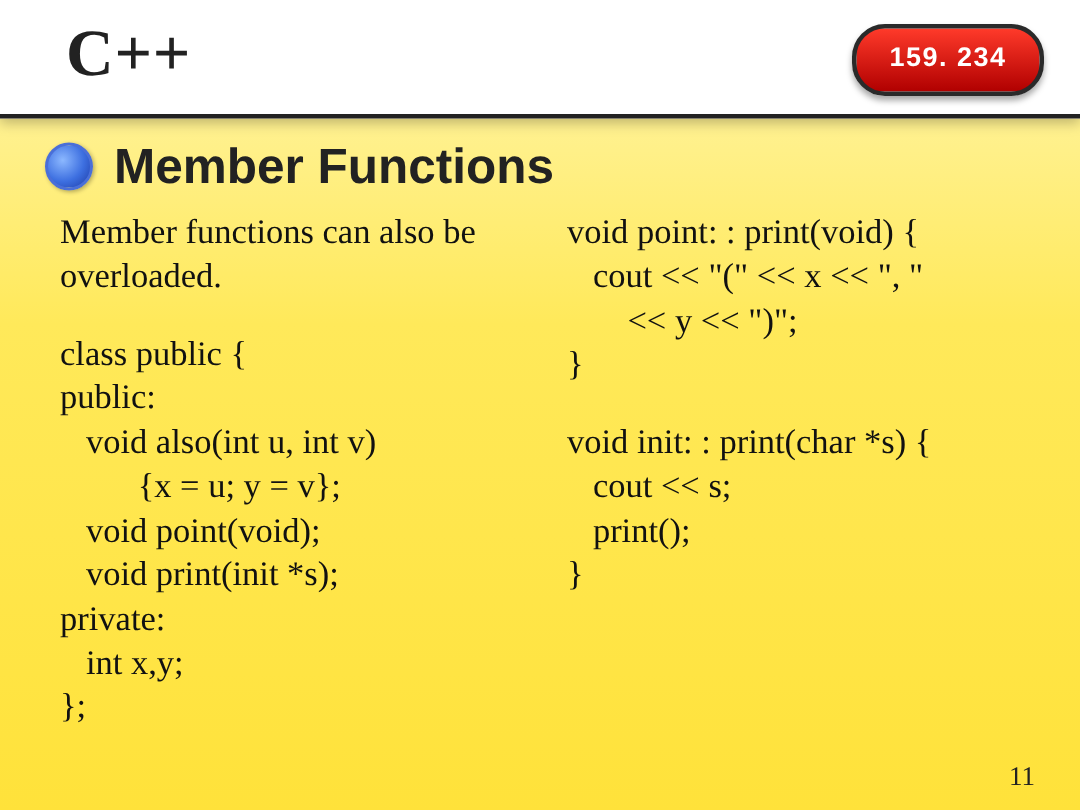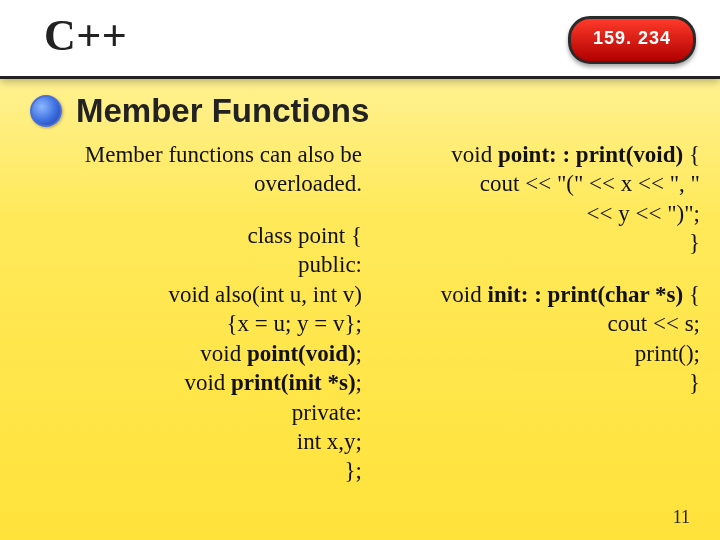--- a/index.html
+++ b/index.html
@@ -83,27 +83,26 @@
     left: 40px;
     right: 20px;
     bottom: 40px;
     display: flex;
   }
   .col {
     width: 50%;
     font-size: 23px;
     line-height: 1.28;
     color: #111;
-    text-align: right;
   }
   .col.left { padding-right: 10px; }
   .col.right { padding-left: 6px; }
   .para { margin: 0 0 22px 0; }
   .code { white-space: pre; font-family: "Times New Roman", Times, serif; }
-  .b { font-weight: 700; }
+  .b { font-weight: 400; }
   .pagenum {
     position: absolute;
     right: 30px;
     bottom: 12px;
     font-size: 18px;
     color: #222;
     margin-top: 40px;
   }
 </style>
 </head>
@@ -120,21 +119,21 @@
 
   <div class="subtitle-row">
     <div class="bullet"></div>
     <div class="subtitle">Member Functions</div>
   </div>
 
   <div class="body">
 
     <div class="col left">
       <p class="para">Member functions can also be overloaded.</p>
-      <div class="code"><span>class point {</span>
+      <div class="code"><span>class public {</span>
 <span>public:</span>
 <span>   void also(int u, int v)</span>
 <span>         {x = u; y = v};</span>
 <span><span>   void </span><span class="b">point(void)</span><span>;</span></span>
 <span><span>   void </span><span class="b">print(init *s)</span><span>;</span></span>
 <span>private:</span>
 <span>   int x,y;</span>
 <span>};</span></div>
     </div>
 

